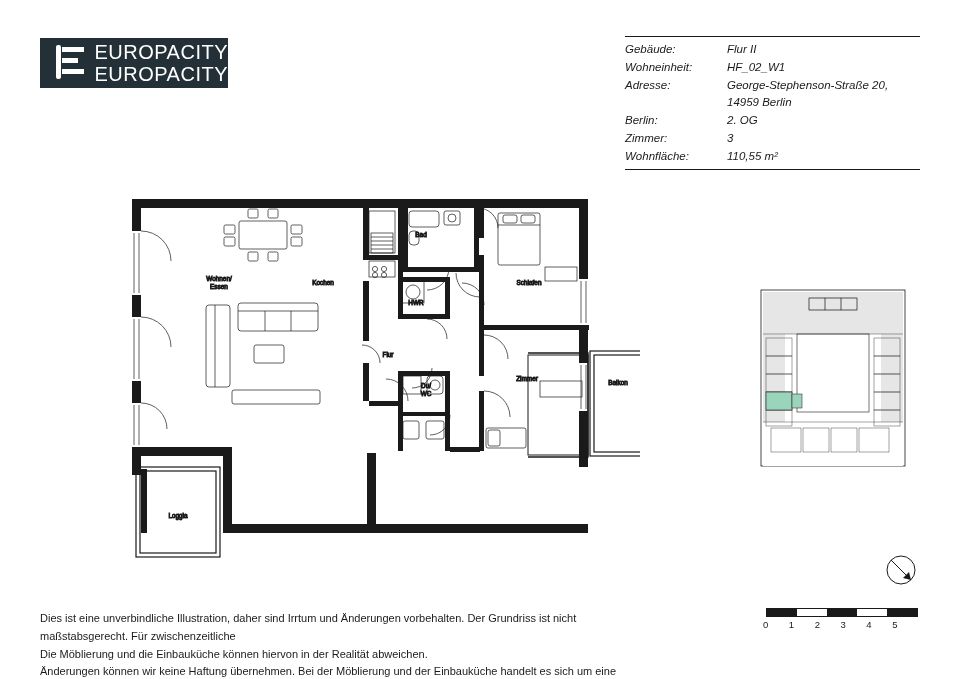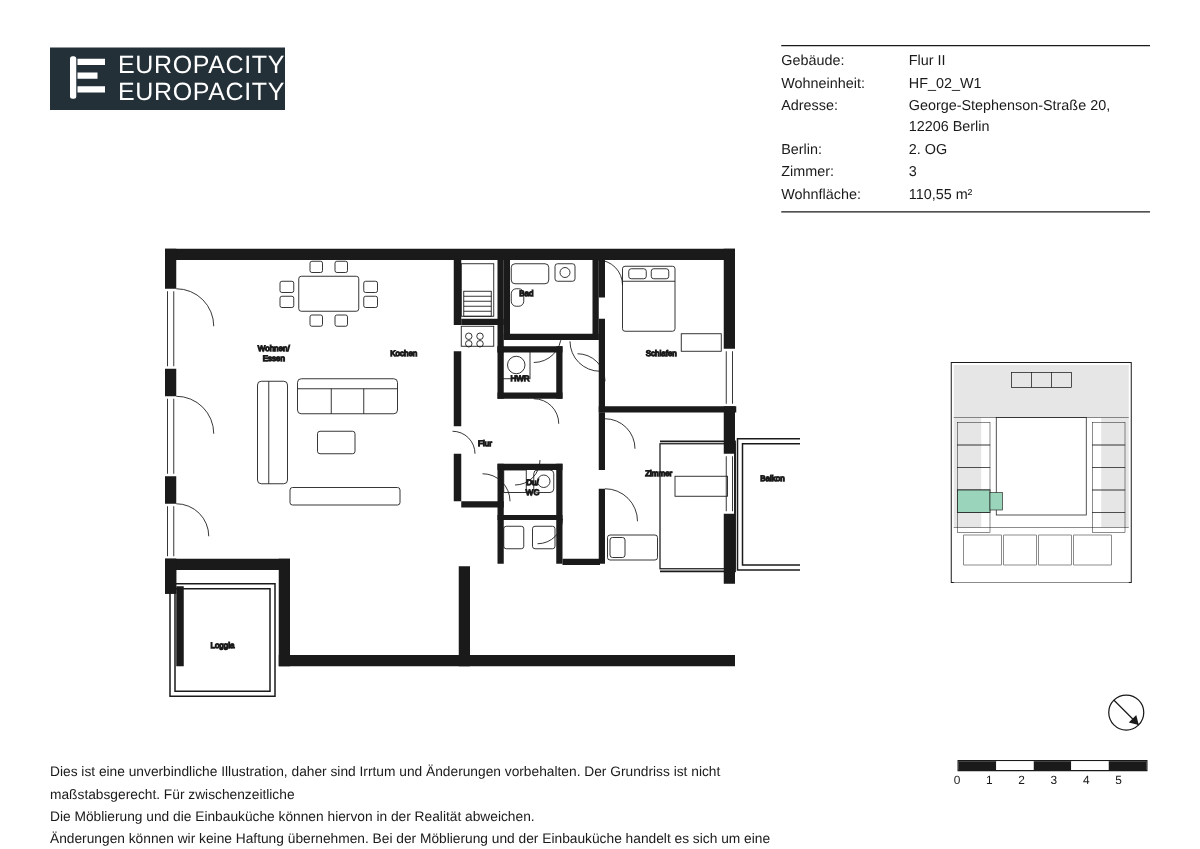--- a/index.html
+++ b/index.html
@@ -73,20 +73,21 @@
   .info .rule {
     border-top: 1.2px solid #1a1a1a;
     width: 100%;
   }
   .info-rows {
     padding: 4px 0 3px 0;
   }
   .info-row {
     display: flex;
     line-height: 1.55;
+    font-style: italic;
   }
   .info-key {
     width: 102px;
     flex: 0 0 102px;
   }
   .info-val {
     flex: 1;
   }
 
   
@@ -186,21 +187,21 @@
     <div class="info-row">
       <div class="info-key">Wohneinheit:</div>
       <div class="info-val">HF_02_W1</div>
     </div>
     <div class="info-row">
       <div class="info-key">Adresse:</div>
       <div class="info-val">George-Stephenson-Straße 20,</div>
     </div>
     <div class="info-row">
       <div class="info-key"></div>
-      <div class="info-val">12206 Berlin</div>
+      <div class="info-val">14959 Berlin</div>
     </div>
     <div class="info-row">
       <div class="info-key">Berlin:</div>
       <div class="info-val">2. OG</div>
     </div>
     <div class="info-row">
       <div class="info-key">Zimmer:</div>
       <div class="info-val">3</div>
     </div>
     <div class="info-row">

